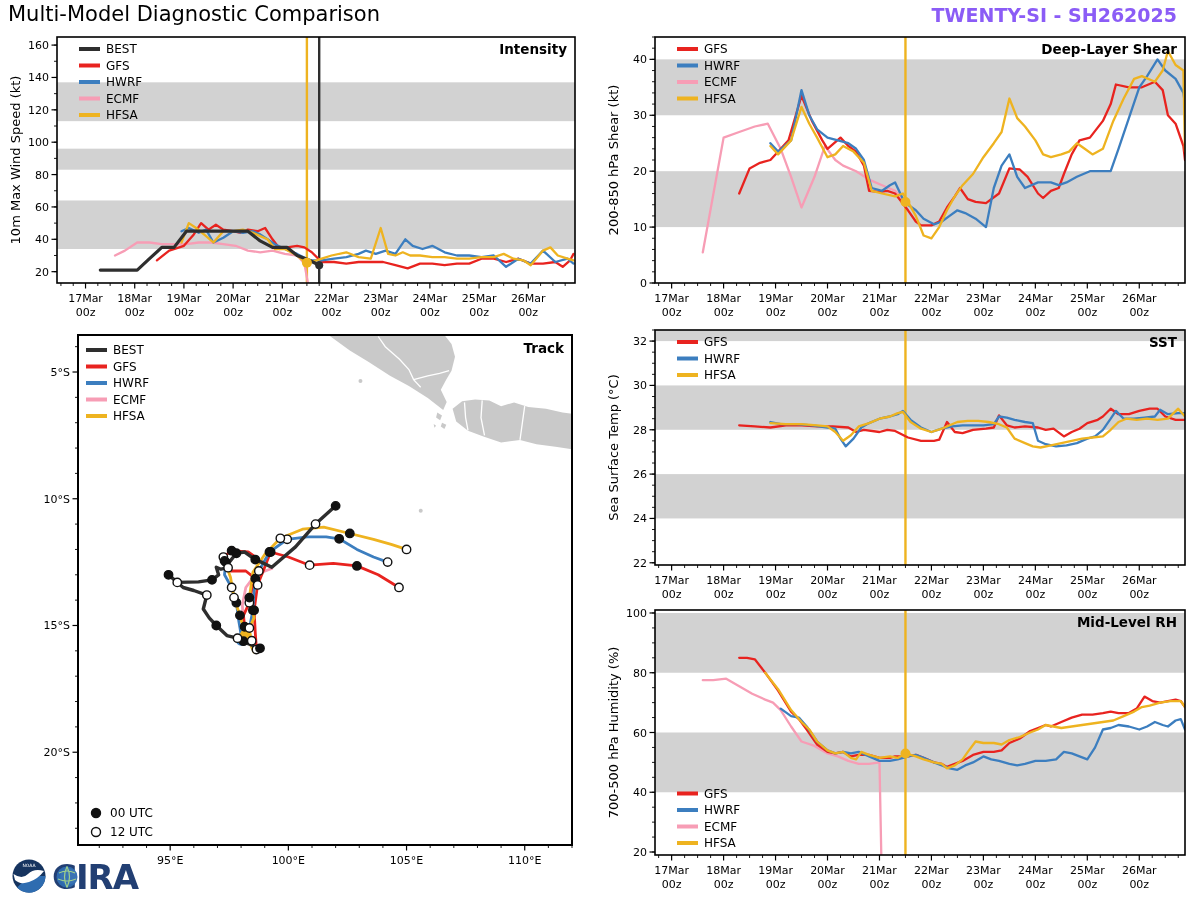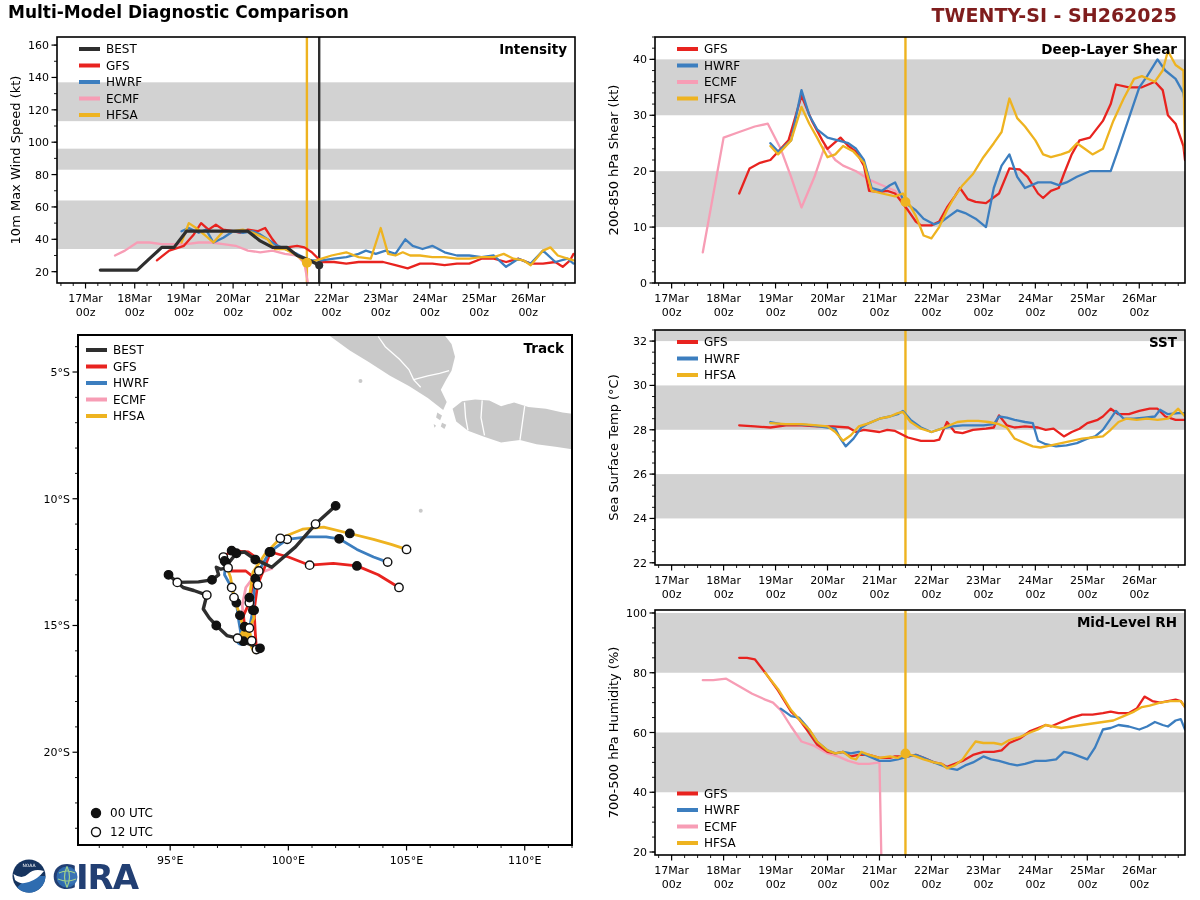--- a/index.html
+++ b/index.html
@@ -1,19 +1,19 @@
 <!DOCTYPE html>
 <html><head>
 <meta charset="utf-8">
 <style>
   html,body{margin:0;padding:0;background:#ffffff;}
   .page{position:relative;width:1200px;height:900px;background:#ffffff;overflow:hidden;
         font-family:"DejaVu Sans","Liberation Sans",sans-serif;}
-  .title-left{position:absolute;left:8px;top:2px;font-size:17px;font-weight:bold;color:#000;}
-  .title-right{position:absolute;right:23px;top:4px;font-size:19px;font-weight:bold;color:#7f1d1d;}
+  .title-left{position:absolute;left:8px;top:2px;font-size:21px;font-weight:normal;color:#000;}
+  .title-right{position:absolute;right:23px;top:4px;font-size:19px;font-weight:bold;color:#8b5cf6;}
   #fig{position:absolute;left:0;top:0;}
   .logo{position:absolute;left:8px;top:853px;width:160px;height:46px;}
 </style>
 </head>
 <body>
 
 <div class="page">
   <div class="title-left">Multi-Model Diagnostic Comparison</div>
   <div class="title-right">TWENTY-SI - SH262025</div>
 

